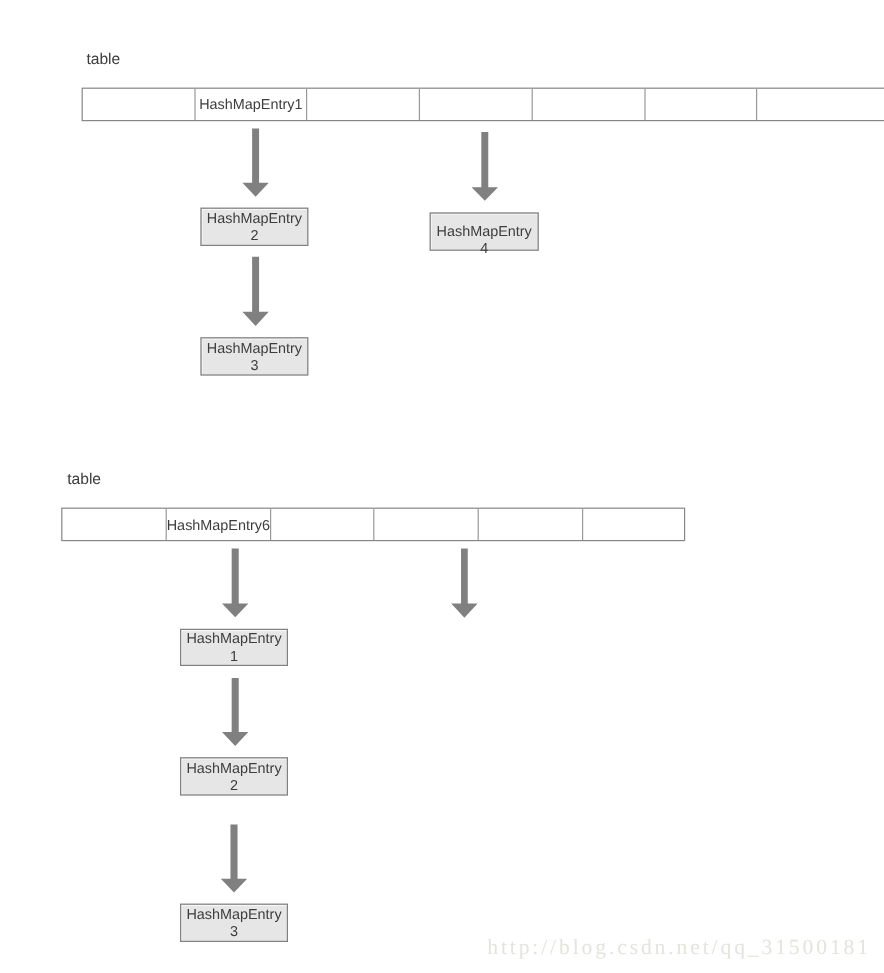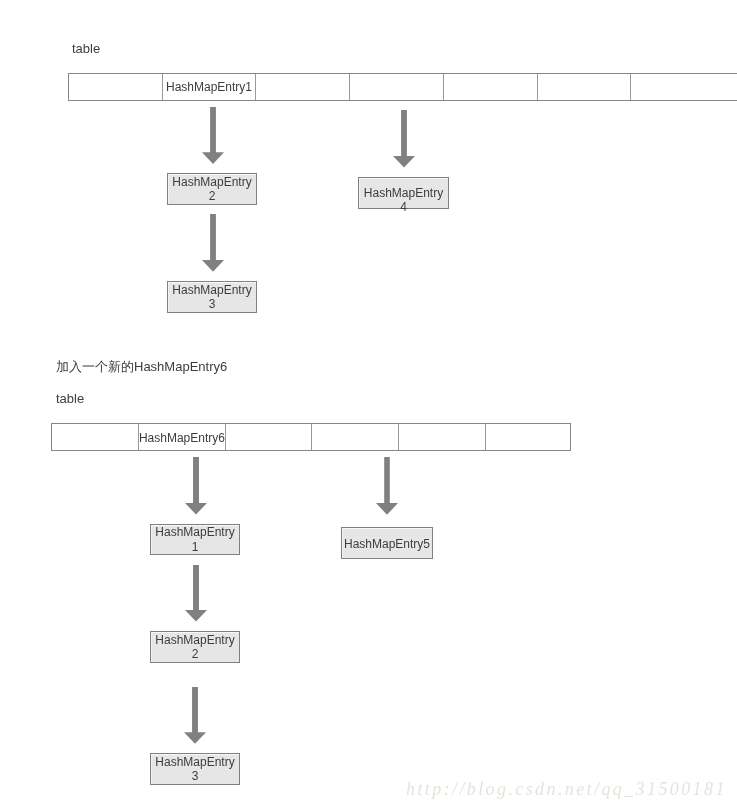--- a/index.html
+++ b/index.html
@@ -86,21 +86,20 @@
 
   <svg class="arrow" style="left:201.6px; top:213.9px; width:22px; height:57.7px;" viewBox="0 0 22 57.7">
     <path d="M8.1 0 H13.9 V45.9 H22 L11 57.7 L0 45.9 H8.1 Z" fill="#808080"></path>
   </svg>
 
   <div class="node" style="left:167px; top:281px; width:90px; height:32px;">
     <span>HashMapEntry</span>
     <span>3</span>
   </div>
 
-  <div class="caption" style="left:56px; top:359px;">加入一个新的HashMapEntry6</div>
 
   <div class="caption" style="left:56px; top:391px;">table</div>
 
   <div class="bucket-table lower" style="left:51px; top:423px; width:520px; height:28px;">
     <div class="bucket-cell" style="width:94px;"></div>
     <div class="bucket-cell" style="width:94px;">HashMapEntry6</div>
     <div class="bucket-cell" style="width:93px;"></div>
     <div class="bucket-cell" style="width:94px;"></div>
     <div class="bucket-cell" style="width:94px;"></div>
     <div class="bucket-cell" style="width:91px;"></div>
@@ -112,37 +111,34 @@
 
   <div class="node" style="left:150px; top:524px; width:90px; height:31px;">
     <span>HashMapEntry</span>
     <span>1</span>
   </div>
 
   <svg class="arrow" style="left:375.6px; top:457.0px; width:22px; height:57.8px;" viewBox="0 0 22 57.8">
     <path d="M8.2 0 H13.8 V45.9 H22 L11 57.8 L0 45.9 H8.2 Z" fill="#808080"></path>
   </svg>
 
-  <div class="node nudge" style="left:341px; top:527px; width:92px; height:32px;">
-    <span>HashMapEntry5</span>
-  </div>
 
   <svg class="arrow" style="left:184.65px; top:565.0px; width:22px; height:56.6px;" viewBox="0 0 22 56.6">
     <path d="M8.05 0 H13.95 V45.0 H22 L11 56.6 L0 45.0 H8.05 Z" fill="#808080"></path>
   </svg>
 
   <div class="node" style="left:150px; top:631px; width:90px; height:32px;">
     <span>HashMapEntry</span>
     <span>2</span>
   </div>
 
   <svg class="arrow" style="left:183.75px; top:687.1px; width:22px; height:56.8px;" viewBox="0 0 22 56.8">
     <path d="M8.05 0 H13.95 V45.2 H22 L11 56.8 L0 45.2 H8.05 Z" fill="#808080"></path>
   </svg>
 
   <div class="node" style="left:150px; top:753px; width:90px; height:32px;">
     <span>HashMapEntry</span>
     <span>3</span>
   </div>
 
-  <div class="watermark" style="left:406px; top:779px;font-style:italic;">http://blog.csdn.net/qq_31500181</div>
+  <div class="watermark" style="left:406px; top:779px;">http://blog.csdn.net/qq_31500181</div>
 
 </div>
 
 </body></html>

